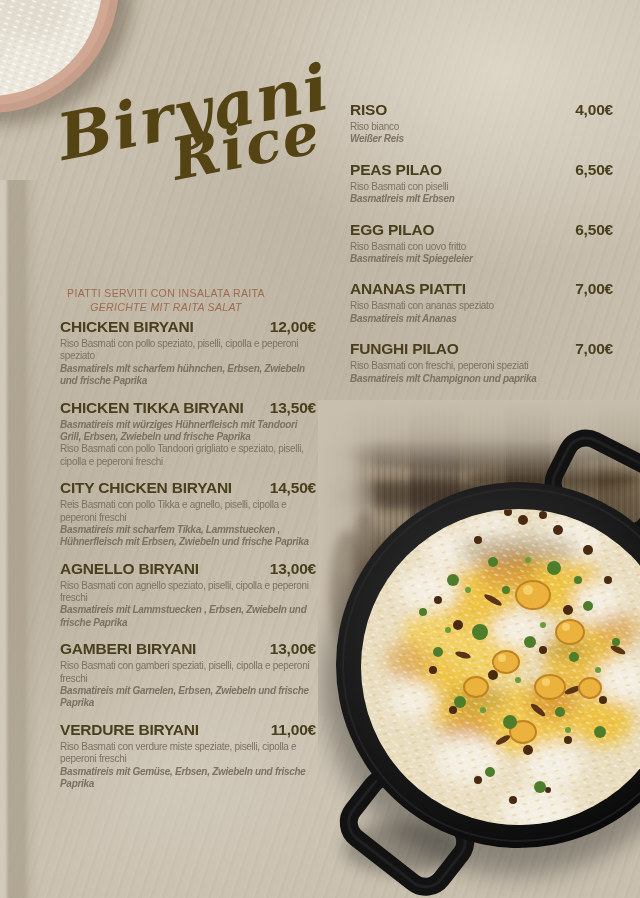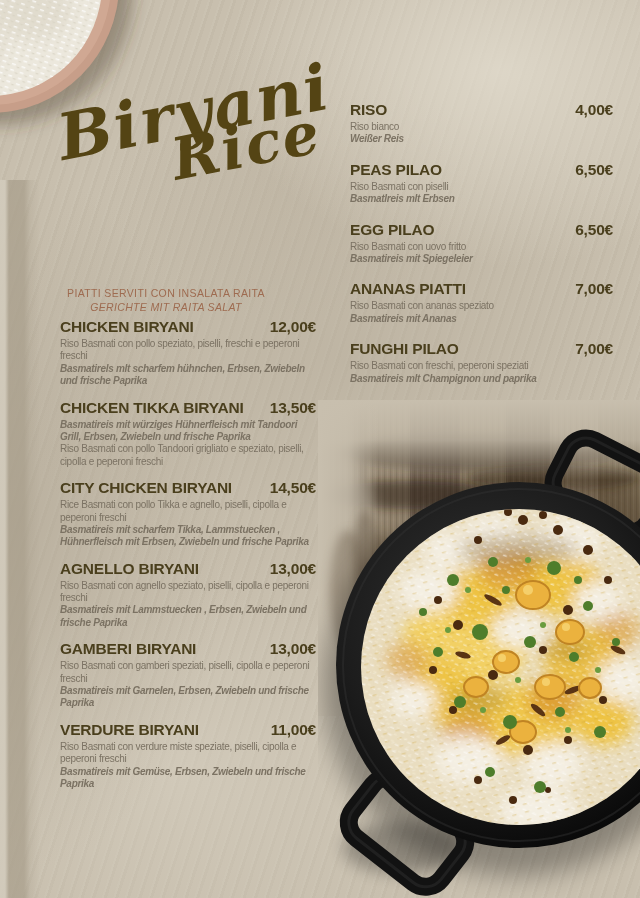--- a/index.html
+++ b/index.html
@@ -85,37 +85,37 @@
     <div class="it">PIATTI SERVITI CON INSALATA RAITA</div>
     <div class="de">GERICHTE MIT RAITA SALAT</div>
   </div>
 
   <div class="col col-left">
     <div class="item">
       <div class="item-head">
           <span class="item-name">CHICKEN BIRYANI</span>
           <span class="item-price">12,00€</span>
         </div>
-      <div class="item-desc it">Riso Basmati con pollo speziato, piselli, freschi e peperoni freschi</div>
+      <div class="item-desc it">Riso Basmati con pollo speziato, piselli, cipolla e peperoni speziato</div>
       <div class="item-desc de">Basmatirels mlt scharfem hühnchen, Erbsen, Zwiebeln und frische Paprika</div>
     </div>
     <div class="item">
       <div class="item-head">
           <span class="item-name">CHICKEN TIKKA BIRYANI</span>
           <span class="item-price">13,50€</span>
         </div>
       <div class="item-desc de">Basmatireis mit würziges Hühnerfleisch mit Tandoori Grill, Erbsen, Zwiebeln und frische Paprika</div>
       <div class="item-desc it">Riso Basmati con pollo Tandoori grigliato e speziato, piselli, cipolla e peperoni freschi</div>
     </div>
     <div class="item">
       <div class="item-head">
           <span class="item-name">CITY CHICKEN BIRYANI</span>
           <span class="item-price">14,50€</span>
         </div>
-      <div class="item-desc it">Rice Basmati con pollo Tikka e agnello, piselli, cipolla e peperoni freschi</div>
+      <div class="item-desc it">Reis Basmati con pollo Tikka e agnello, piselli, cipolla e peperoni freschi</div>
       <div class="item-desc de">Basmatireis mit scharfem Tikka, Lammstuecken , Hühnerfleisch mit Erbsen, Zwiebeln und frische Paprika</div>
     </div>
     <div class="item">
       <div class="item-head">
           <span class="item-name">AGNELLO BIRYANI</span>
           <span class="item-price">13,00€</span>
         </div>
       <div class="item-desc it">Riso Basmati con agnello speziato, piselli, cipolla e peperoni freschi</div>
       <div class="item-desc de">Basmatireis mit Lammstuecken , Erbsen, Zwiebeln und frische Paprika</div>
     </div>

